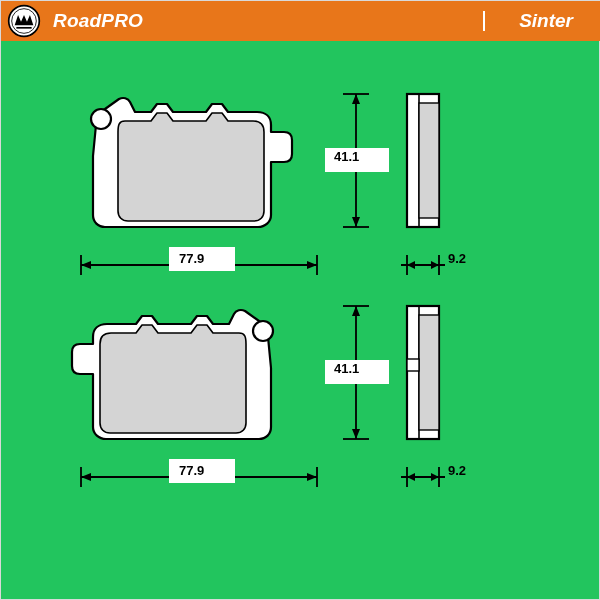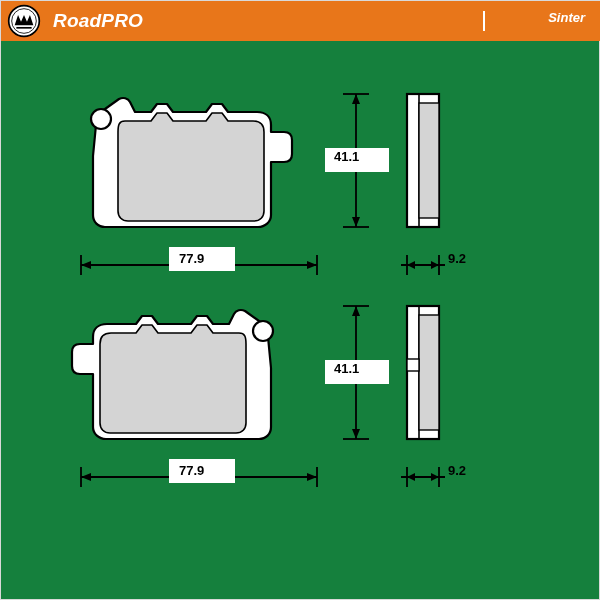--- a/index.html
+++ b/index.html
@@ -12,21 +12,21 @@
     background: #ffffff;
     font-family: "Liberation Sans", sans-serif;
     overflow: hidden;
   }
   #page {
     position: relative;
     width: 600px;
     height: 600px;
     box-sizing: border-box;
     border: 1px solid #d9d9d9;
-    background: #15803d;
+    background: #22c55e;
   }
   
   #header {
     position: absolute;
     left: 0;
     top: 0;
     width: 600px;
     height: 40px;
     background: #e8761a;
     display: flex;
@@ -50,23 +50,23 @@
   #divider {
     position: absolute;
     left: 482px;
     top: 10px;
     width: 2px;
     height: 20px;
     background: #ffffff;
   }
   #product {
     position: absolute;
-    right: 16px;
+    right: 28px;
     top: 9px;
-    font-size: 13px;
+    font-size: 19px;
     font-weight: bold;
     font-style: italic;
     color: #ffffff;
   }
   
   #canvas {
     position: absolute;
     left: 0;
     top: 40px;
     width: 598px;

